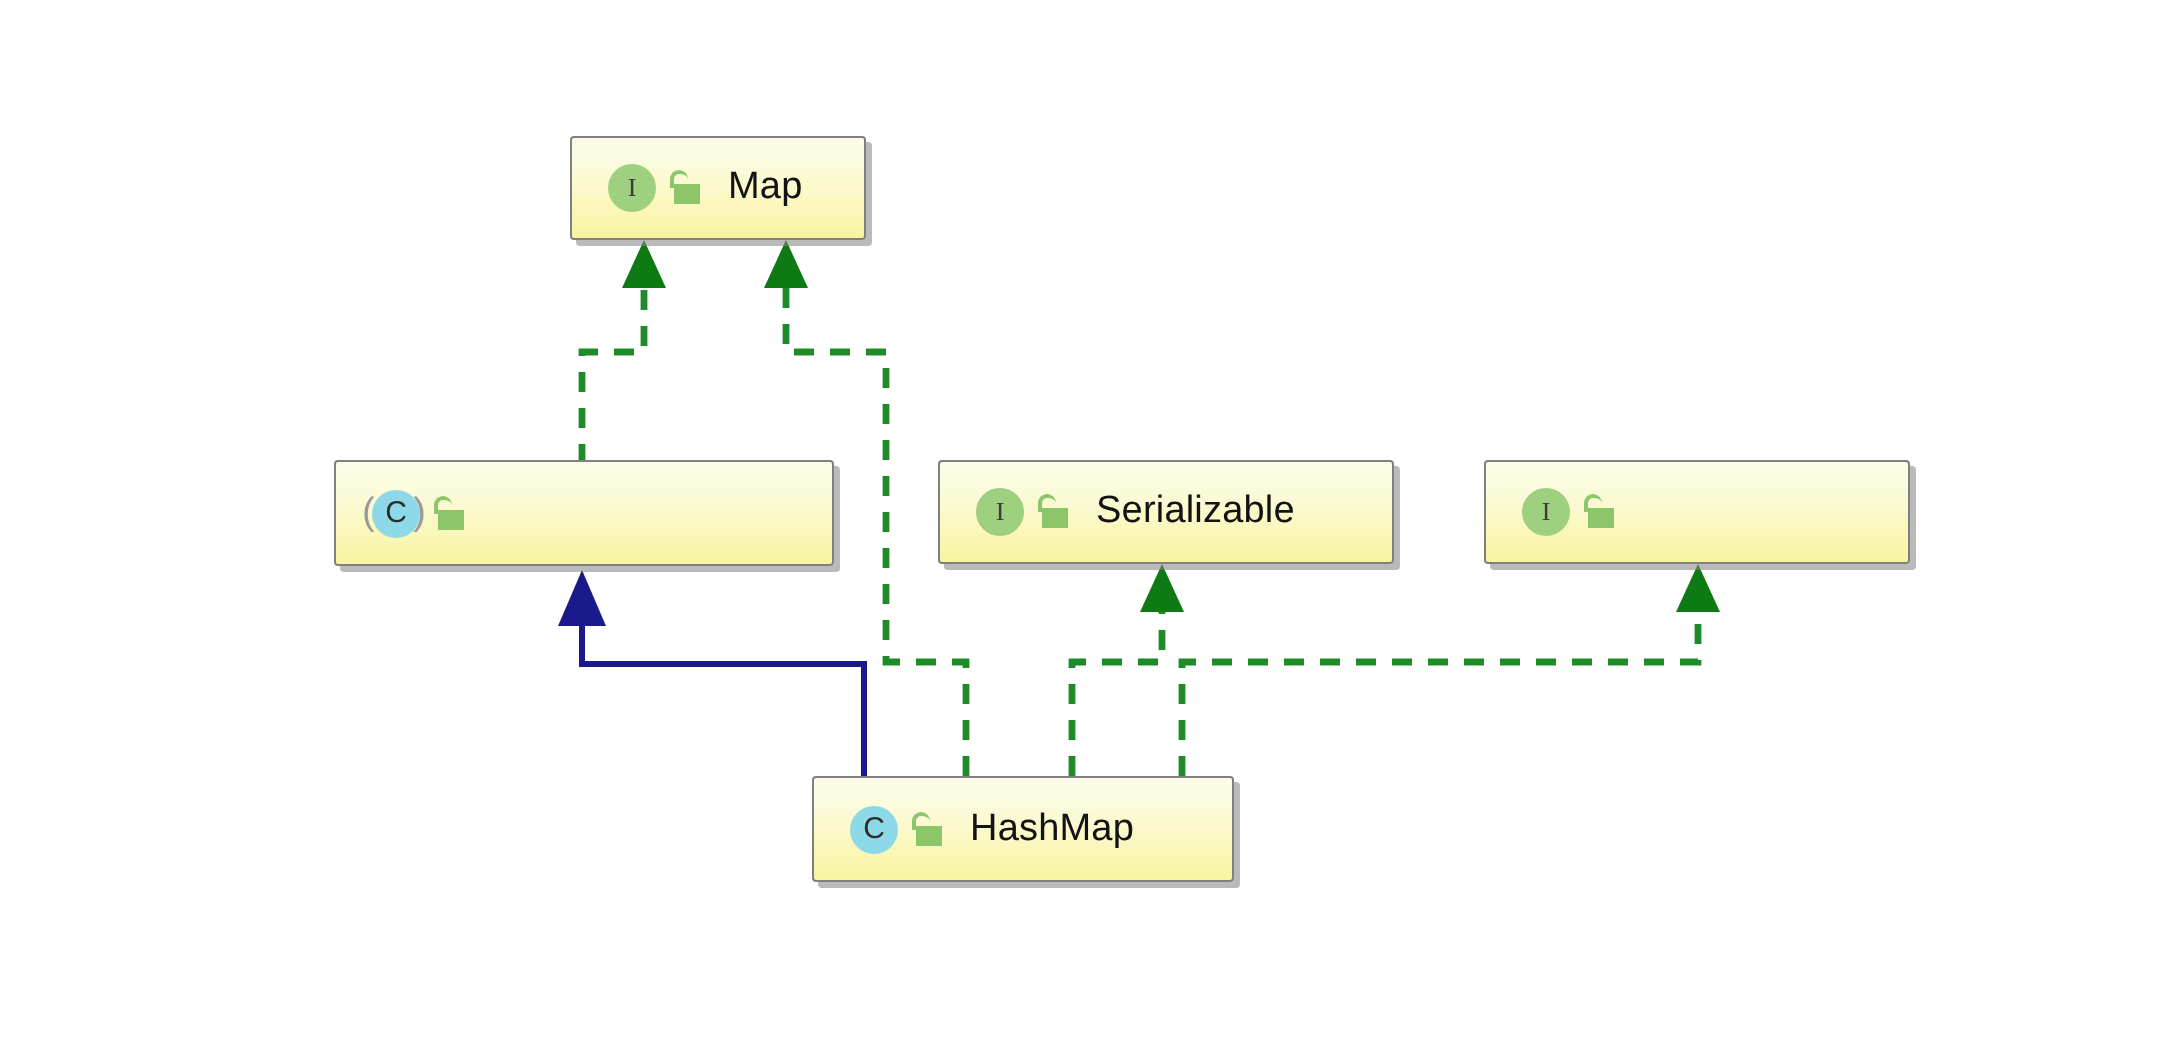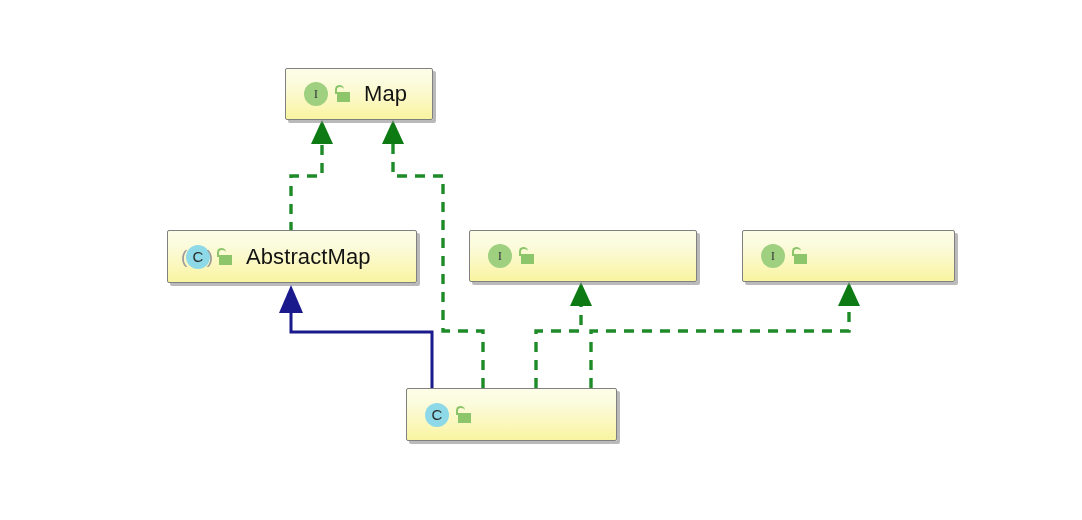--- a/index.html
+++ b/index.html
@@ -102,21 +102,21 @@
     width: 9px;
     height: 9px;
     border: 2px solid #8cc56a;
     border-bottom: none;
     border-right: none;
     border-top-left-radius: 6px;
     border-top-right-radius: 6px;
     box-sizing: border-box;
   }
   .node-label {
-    font-size: 22px;
+    font-size: 19px;
     color: #131313;
     white-space: nowrap;
     letter-spacing: 0.1px;
   }
 </style>
 </head>
 <body>
 
 <div id="diagram-canvas">
 
@@ -162,46 +162,47 @@
   <div class="uml-node" style="left:167px; top:230px; width:250px; height:53px;">
     <span class="node-icon-stereotype">
       <span class="paren left">(</span>
       <span class="stereo-circle klass">C</span>
       <span class="paren right">)</span>
     </span>
     <span class="node-icon-lock">
       <span class="lock-shackle"></span>
       <span class="lock-body"></span>
     </span>
-    <span class="node-label">AbstractMap</span>
   </div>
 
   <div class="uml-node" style="left:469px; top:230px; width:228px; height:52px;">
     <span class="node-icon-stereotype">
       <span class="stereo-circle iface">I</span>
     </span>
     <span class="node-icon-lock">
       <span class="lock-shackle"></span>
       <span class="lock-body"></span>
     </span>
+    <span class="node-label">Serializable</span>
   </div>
 
   <div class="uml-node" style="left:742px; top:230px; width:213px; height:52px;">
     <span class="node-icon-stereotype">
       <span class="stereo-circle iface">I</span>
     </span>
     <span class="node-icon-lock">
       <span class="lock-shackle"></span>
       <span class="lock-body"></span>
     </span>
   </div>
 
   <div class="uml-node" style="left:406px; top:388px; width:211px; height:53px;">
     <span class="node-icon-stereotype">
       <span class="stereo-circle klass">C</span>
     </span>
     <span class="node-icon-lock">
       <span class="lock-shackle"></span>
       <span class="lock-body"></span>
     </span>
+    <span class="node-label">HashMap</span>
   </div>
 
 </div>
 
 </body></html>

